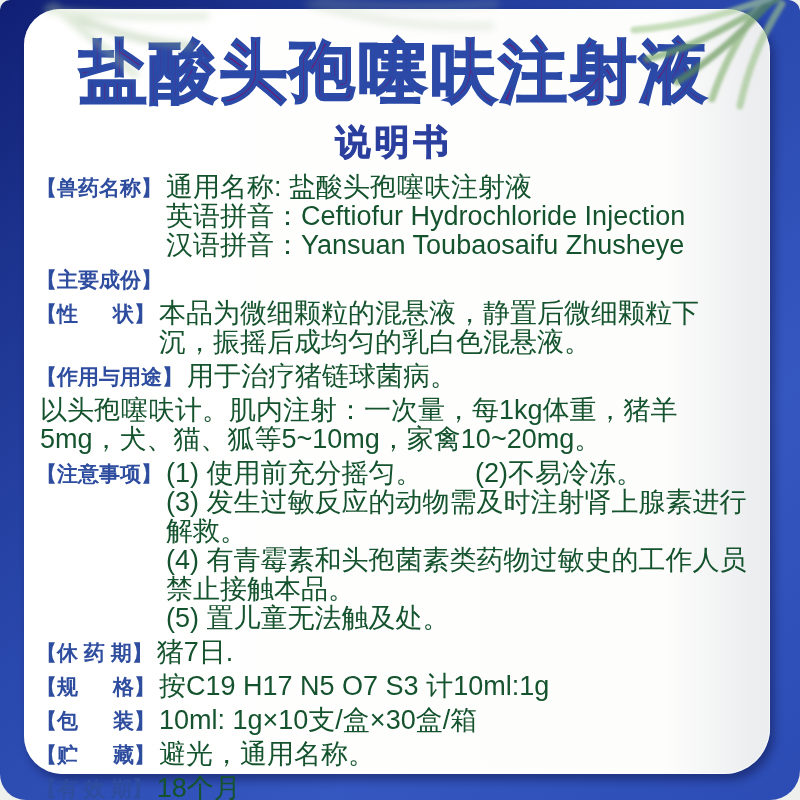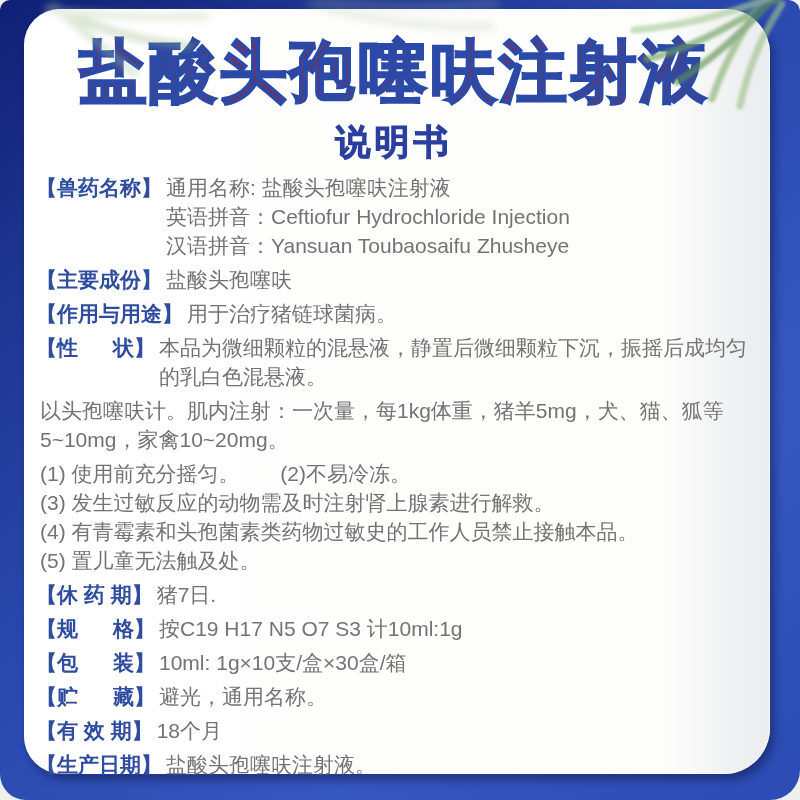--- a/index.html
+++ b/index.html
@@ -24,43 +24,43 @@
   .leaf-tl{left:40px;top:2px;filter:blur(3px);opacity:.35;}
   .leaf-tm{left:300px;top:-4px;filter:blur(3.5px);opacity:.2;}
   .content{
     position:absolute;left:24px;top:9px;right:30px;bottom:26px;
     padding:14px 18px 0 12px;box-sizing:border-box;
   }
   .title{
     text-align:center;
     font-size:68px;line-height:80px;
     font-weight:900;
-    color:#b91c1c;
+    color:#701a75;
     letter-spacing:2px;
     -webkit-text-stroke:2px #2b49a6;
     margin-top:8px;
   }
   .subtitle{
     text-align:center;
     font-size:35px;line-height:42px;
     font-weight:900;
     color:#2b3f9e;
     letter-spacing:4px;
     -webkit-text-stroke:1px #2b3f9e;
     margin-top:10px;
   }
   .sections{margin-top:10px;}
   .row{display:flex;align-items:flex-start;margin:5px 0;}
   .row .label{
     color:#2e4d9f;font-weight:700;white-space:pre;
     font-size:21px;line-height:29px;flex:0 0 auto;
   }
   .row .text{
-    color:#737373;font-weight:500;white-space:pre-wrap;
-    font-size:21px;line-height:29px;flex:1 1 auto;
+    color:#14532d;font-weight:500;white-space:pre-wrap;
+    font-size:27px;line-height:29px;flex:1 1 auto;
     padding-left:4px;
   }
 </style>
 </head>
 <body>
 
 <div class="frame"></div>
 <div class="panel"></div>
 
 <div class="content">
@@ -69,34 +69,34 @@
 
   <div class="sections">
     <div class="row">
       <span class="label">【兽药名称】</span>
       <div class="text">通用名称: 盐酸头孢噻呋注射液
 英语拼音：Ceftiofur Hydrochloride Injection
 汉语拼音：Yansuan Toubaosaifu Zhusheye</div>
     </div>
     <div class="row">
       <span class="label">【主要成份】</span>
-      <div class="text">盐酸头孢噻呋</div>
+    </div>
+    <div class="row">
+      <span class="label">【性      状】</span>
+      <div class="text">本品为微细颗粒的混悬液，静置后微细颗粒下沉，振摇后成均匀的乳白色混悬液。</div>
     </div>
     <div class="row">
       <span class="label">【作用与用途】</span>
       <div class="text">用于治疗猪链球菌病。</div>
     </div>
     <div class="row">
-      <span class="label">【性      状】</span>
-      <div class="text">本品为微细颗粒的混悬液，静置后微细颗粒下沉，振摇后成均匀的乳白色混悬液。</div>
-    </div>
-    <div class="row">
       <div class="text">以头孢噻呋计。肌内注射：一次量，每1kg体重，猪羊5mg，犬、猫、狐等5~10mg，家禽10~20mg。</div>
     </div>
     <div class="row">
+      <span class="label">【注意事项】</span>
       <div class="text">(1) 使用前充分摇匀。       (2)不易冷冻。
 (3) 发生过敏反应的动物需及时注射肾上腺素进行解救。
 (4) 有青霉素和头孢菌素类药物过敏史的工作人员禁止接触本品。
 (5) 置儿童无法触及处。</div>
     </div>
     <div class="row">
       <span class="label">【休 药 期】</span>
       <div class="text">猪7日.</div>
     </div>
     <div class="row">

